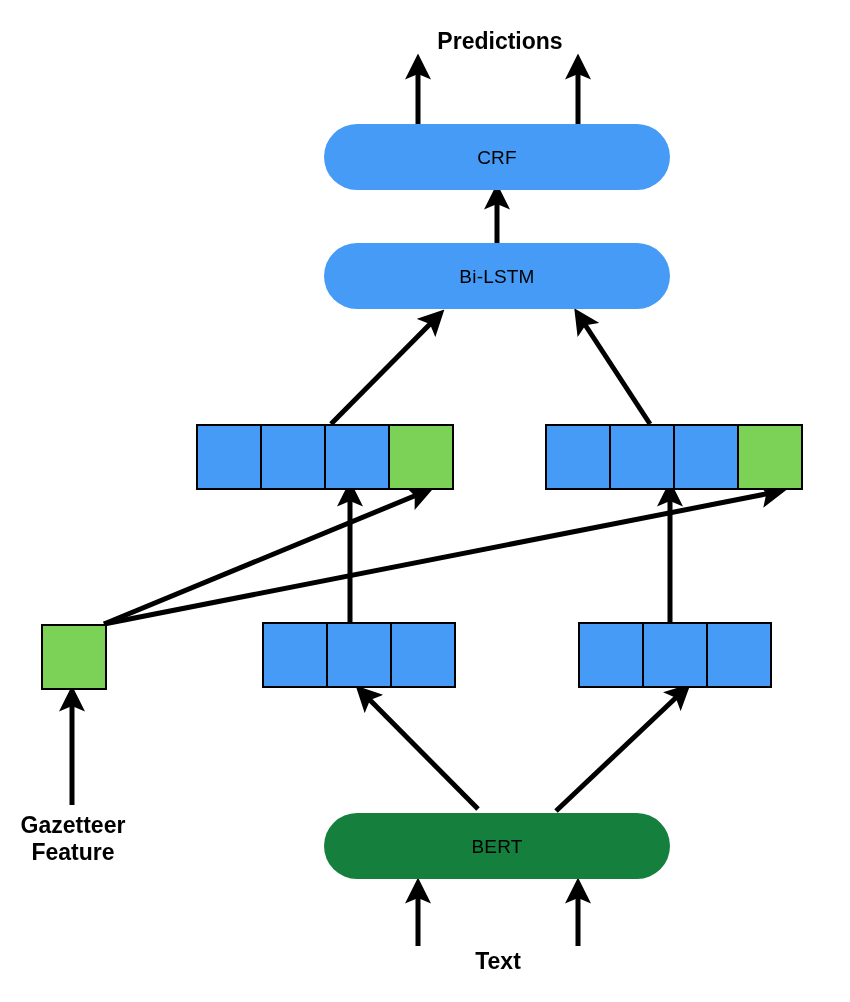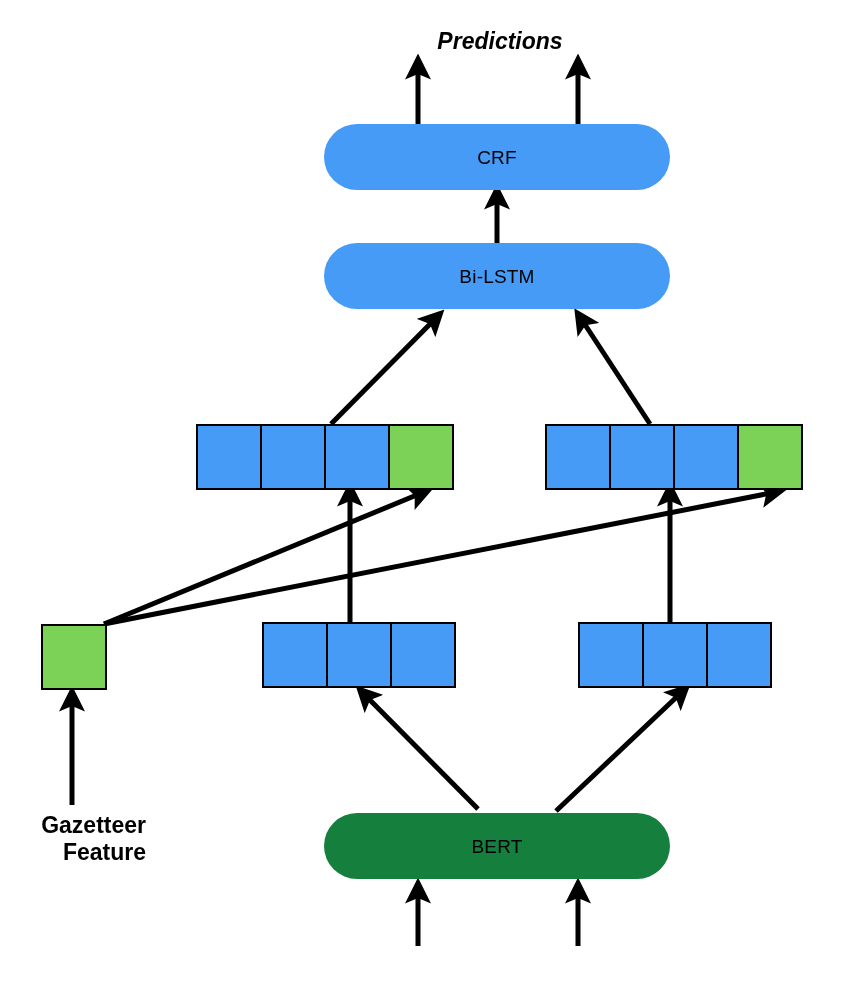--- a/index.html
+++ b/index.html
@@ -101,25 +101,26 @@
       <line x1="331" y1="424" x2="437" y2="317"></line>
       <line x1="650" y1="424" x2="580" y2="317"></line>
 
       <line x1="497" y1="243" x2="497" y2="194"></line>
 
       <line x1="418" y1="124" x2="418" y2="64"></line>
       <line x1="578" y1="124" x2="578" y2="64"></line>
     </g>
   </svg>
 
-  <div class="caption" style="left:370px; top:28px; width:260px;font-style:italic;">Predictions</div>
+  <div class="caption" style="left:370px; top:28px; width:260px;">Predictions</div>
 
-  <div class="caption" style="left:0px; top:812px; width:146px;text-align:right;">Gazetteer
+  <div class="caption" style="left:0px; top:812px; width:146px;">Gazetteer
 Feature</div>
 
+  <div class="caption" style="left:398px; top:948px; width:200px;">Text</div>
 
   <div class="node-box rounded-module" style="left:324px; top:243px; width:346px; height:66px; background:#459BF5;">
     <span>Bi-LSTM</span>
   </div>
 
   <div class="node-box rounded-module" style="left:324px; top:124px; width:346px; height:66px; background:#459BF5;">
     <span>CRF</span>
   </div>
 
   <div class="node-box rounded-module" style="left:324px; top:813px; width:346px; height:66px; background:#15803d;">

